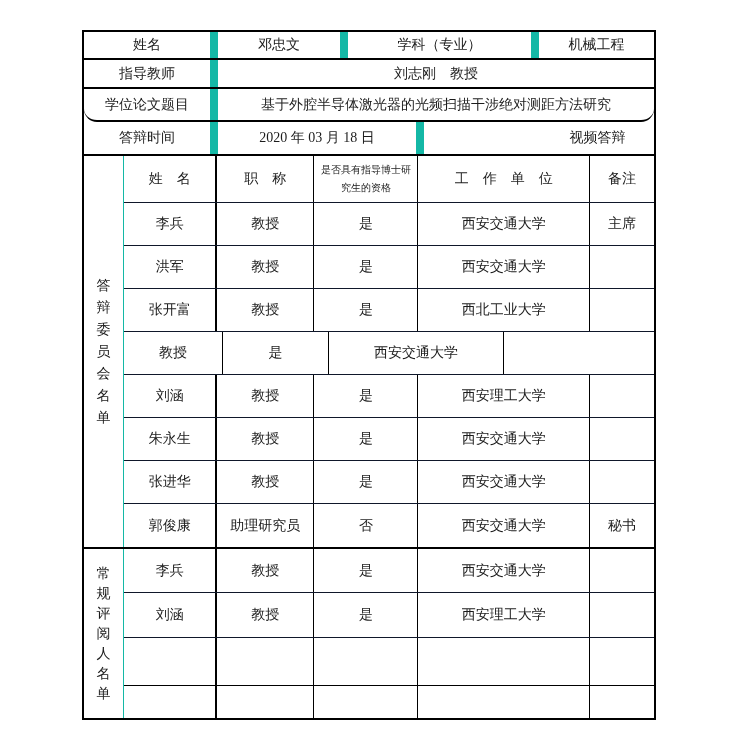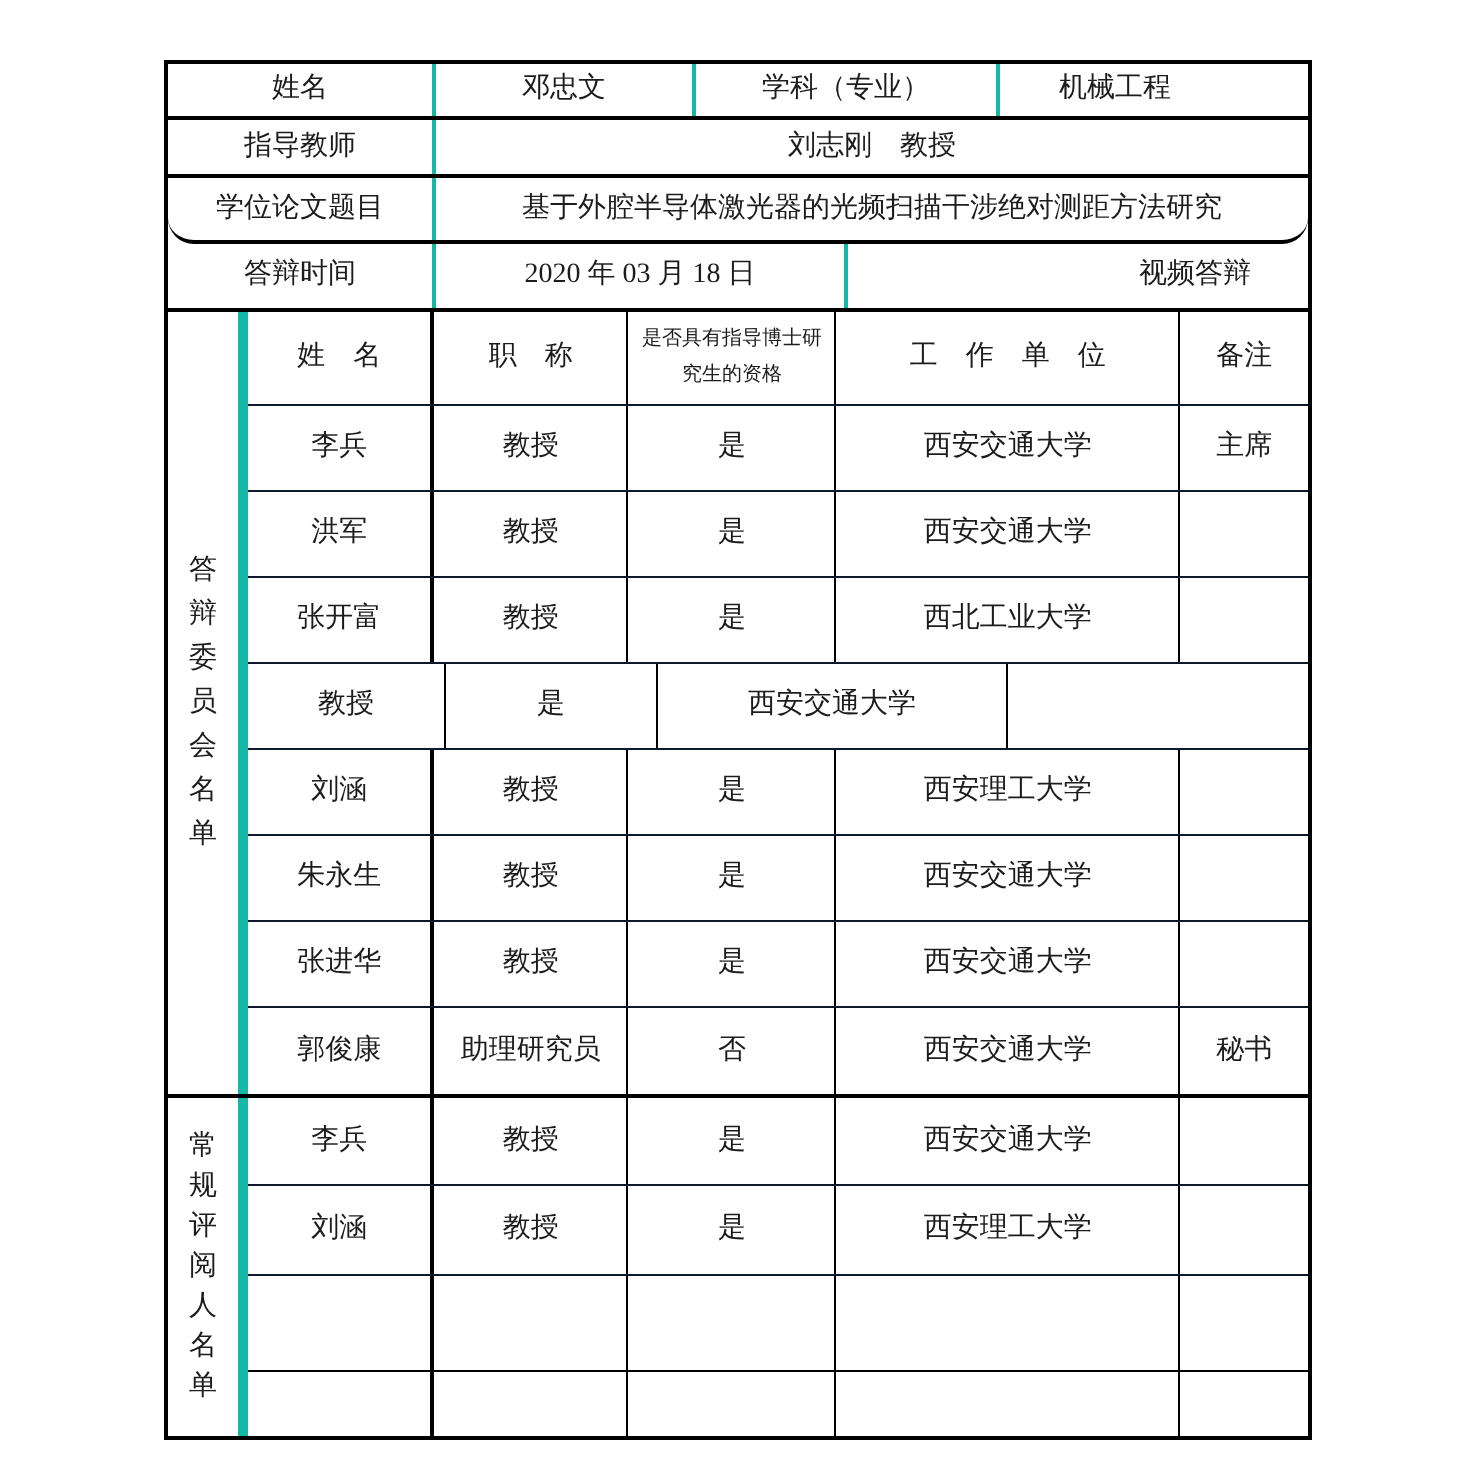--- a/index.html
+++ b/index.html
@@ -18,30 +18,30 @@
     background: #fff;
   }
   
   .cell {
     display: flex; align-items: center; justify-content: center;
     text-align: center; font-size: 14px; line-height: 1.25;
     overflow: hidden;
   }
   
   .irow { display: flex; border-bottom: 2px solid #000; width: 570px; }
-  .irow .cell { border-right: 2px solid #14b8a6; }
+  .irow .cell { border-right: 8px solid #14b8a6; }
   .irow .cell:last-child { border-right: none; }
   .h28 { height: 28px; } .h29 { height: 29px; } .h33 { height: 33px; border-radius: 13px; } .h34 { height: 34px; }
-  .w134 { width: 134px; } .w130 { width: 130px; } .w191 { width: 152px; } .w115 { width: 115px; }
+  .w134 { width: 134px; } .w130 { width: 130px; } .w191 { width: 191px; } .w115 { width: 115px; }
   .w436 { width: 436px; } .w206 { width: 206px; } .w117 { width: 117px; margin-top: 47px; } .w113 { width: 113px; }
   
   .section { display: flex; width: 570px; }
   .section.committee { border-bottom: 2px solid #000; }
   .vcell {
-    width: 40px; border-right: 5px solid #14b8a6;
+    width: 40px; border-right: 1px solid #14b8a6;
     display: flex; align-items: center; justify-content: center;
   }
   .vtext {
     display: block; width: 16px;
     font-size: 14px; line-height: 22px;
     text-align: center; word-break: break-all;
   }
   .vtext.sm { line-height: 20px; }
   .sec-body { width: 530px; }
   .crow { display: flex; border-bottom: 1px solid #0f172a; }

